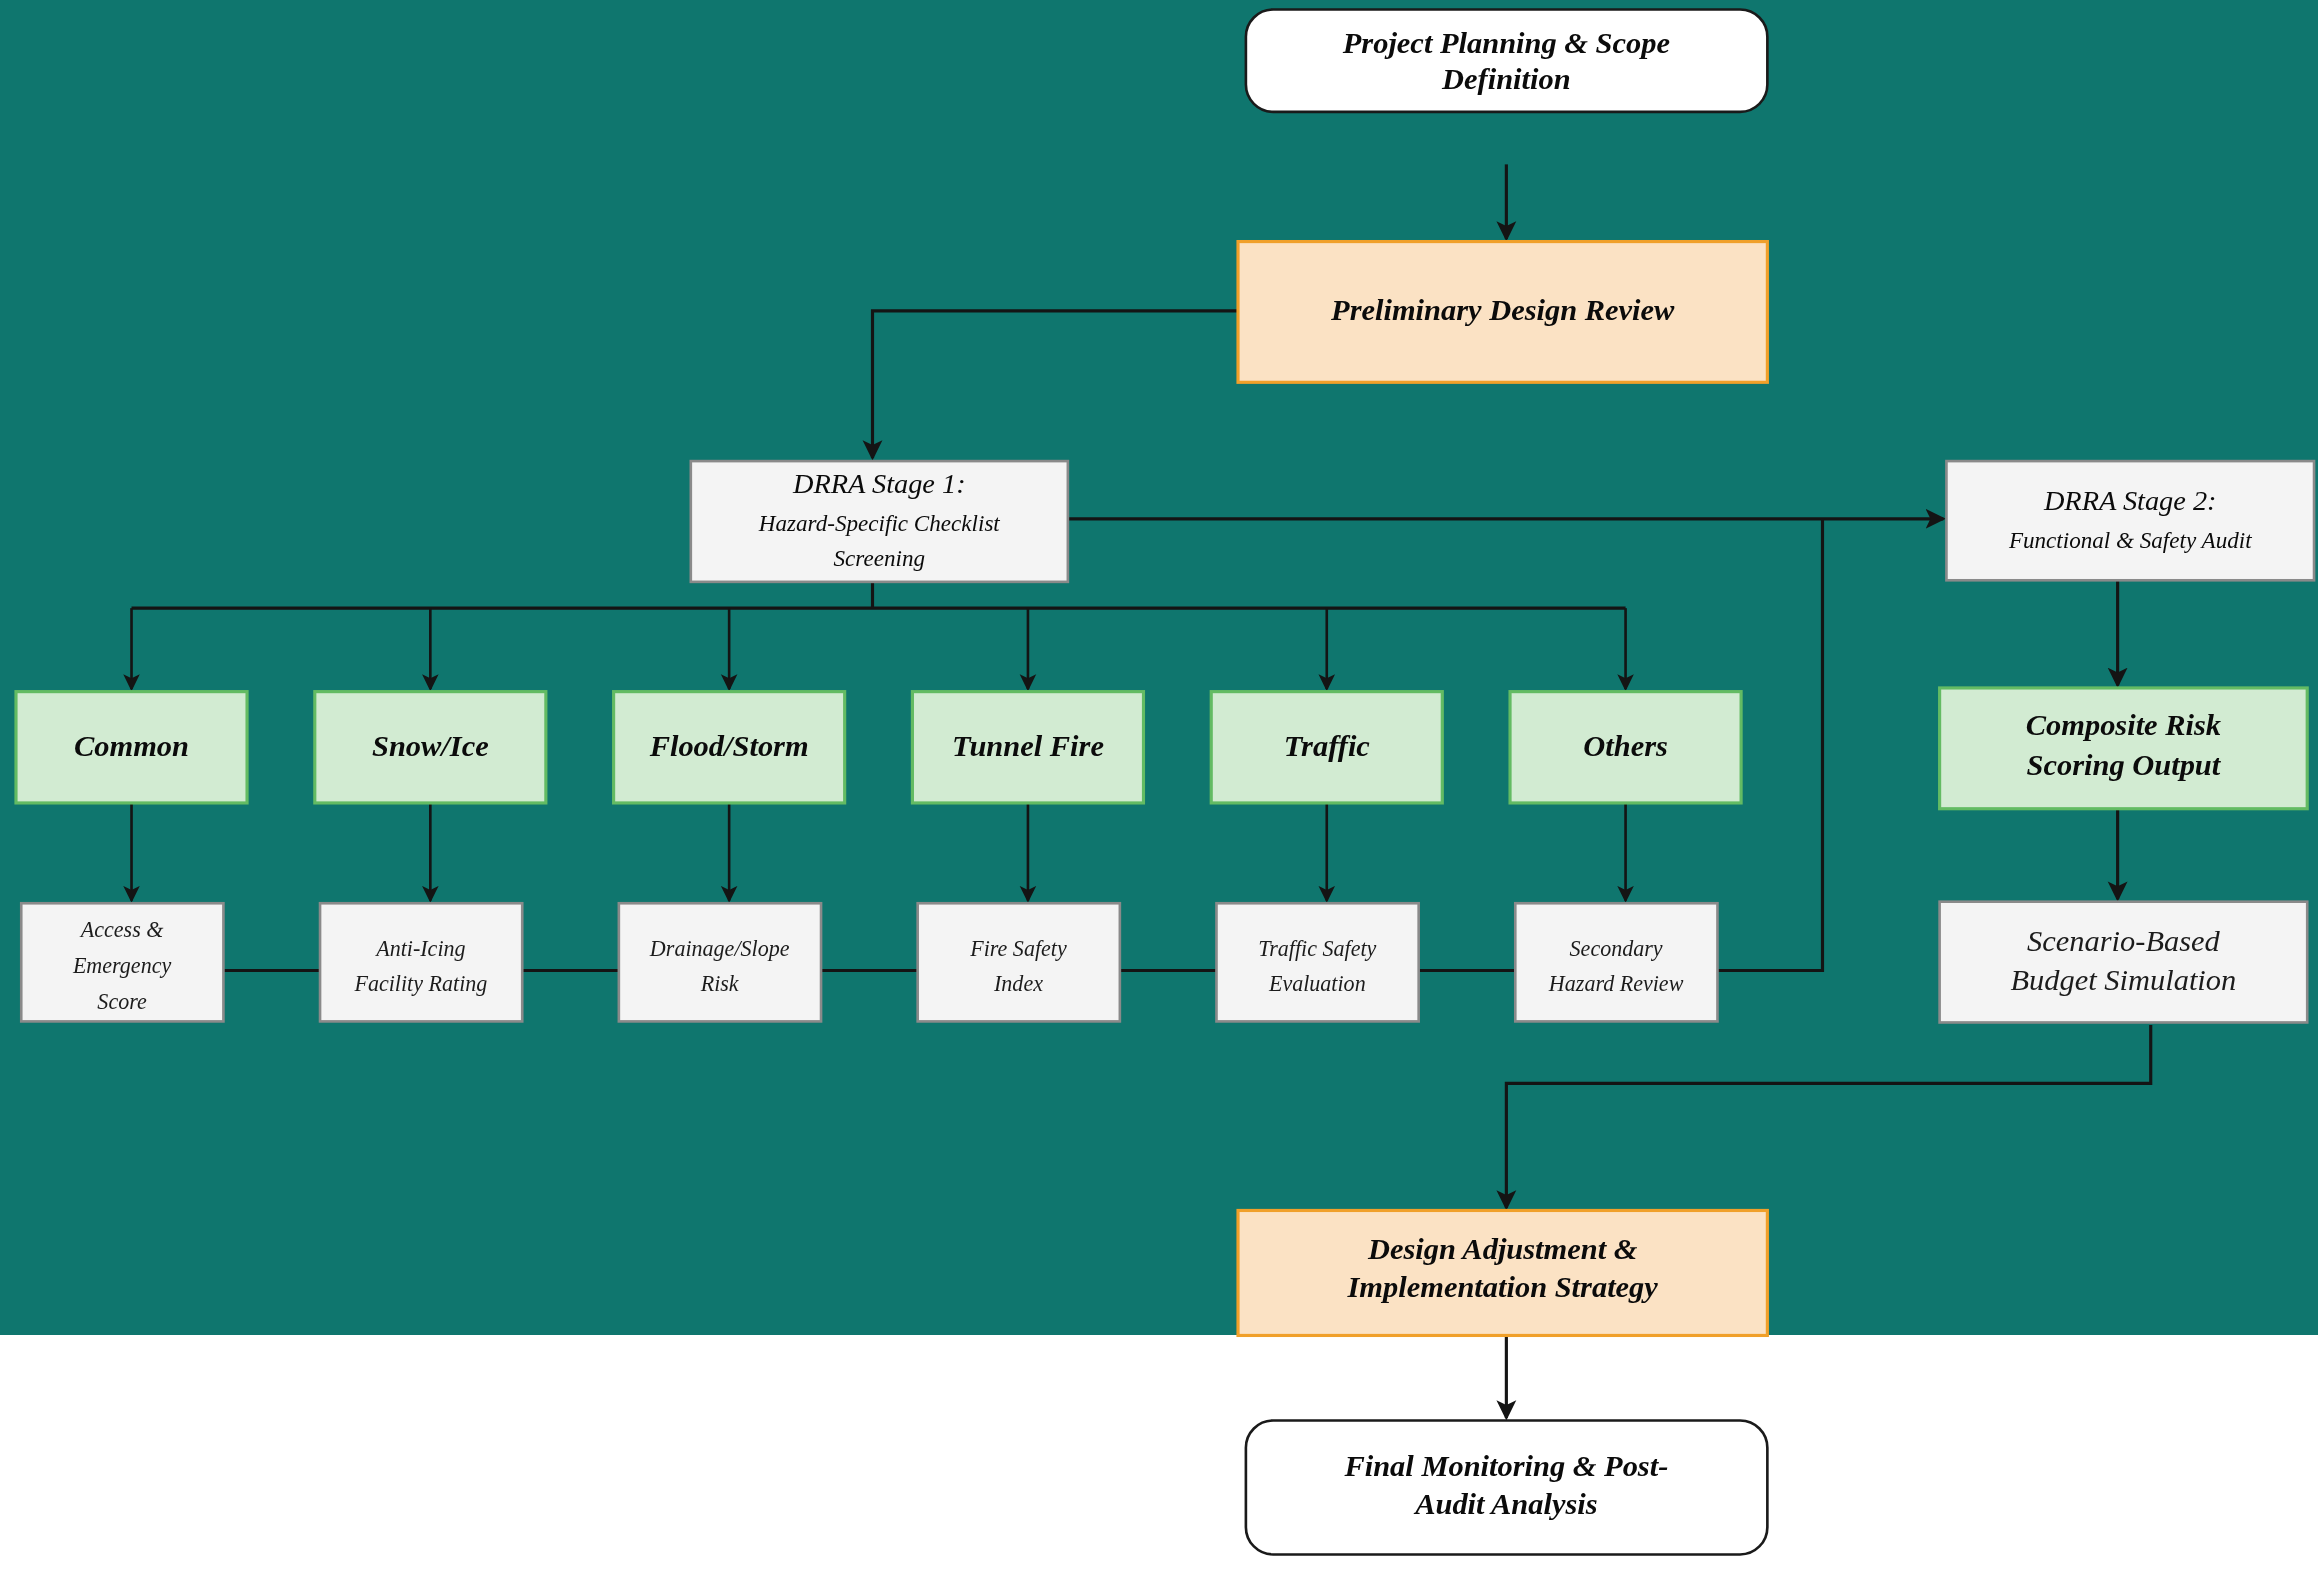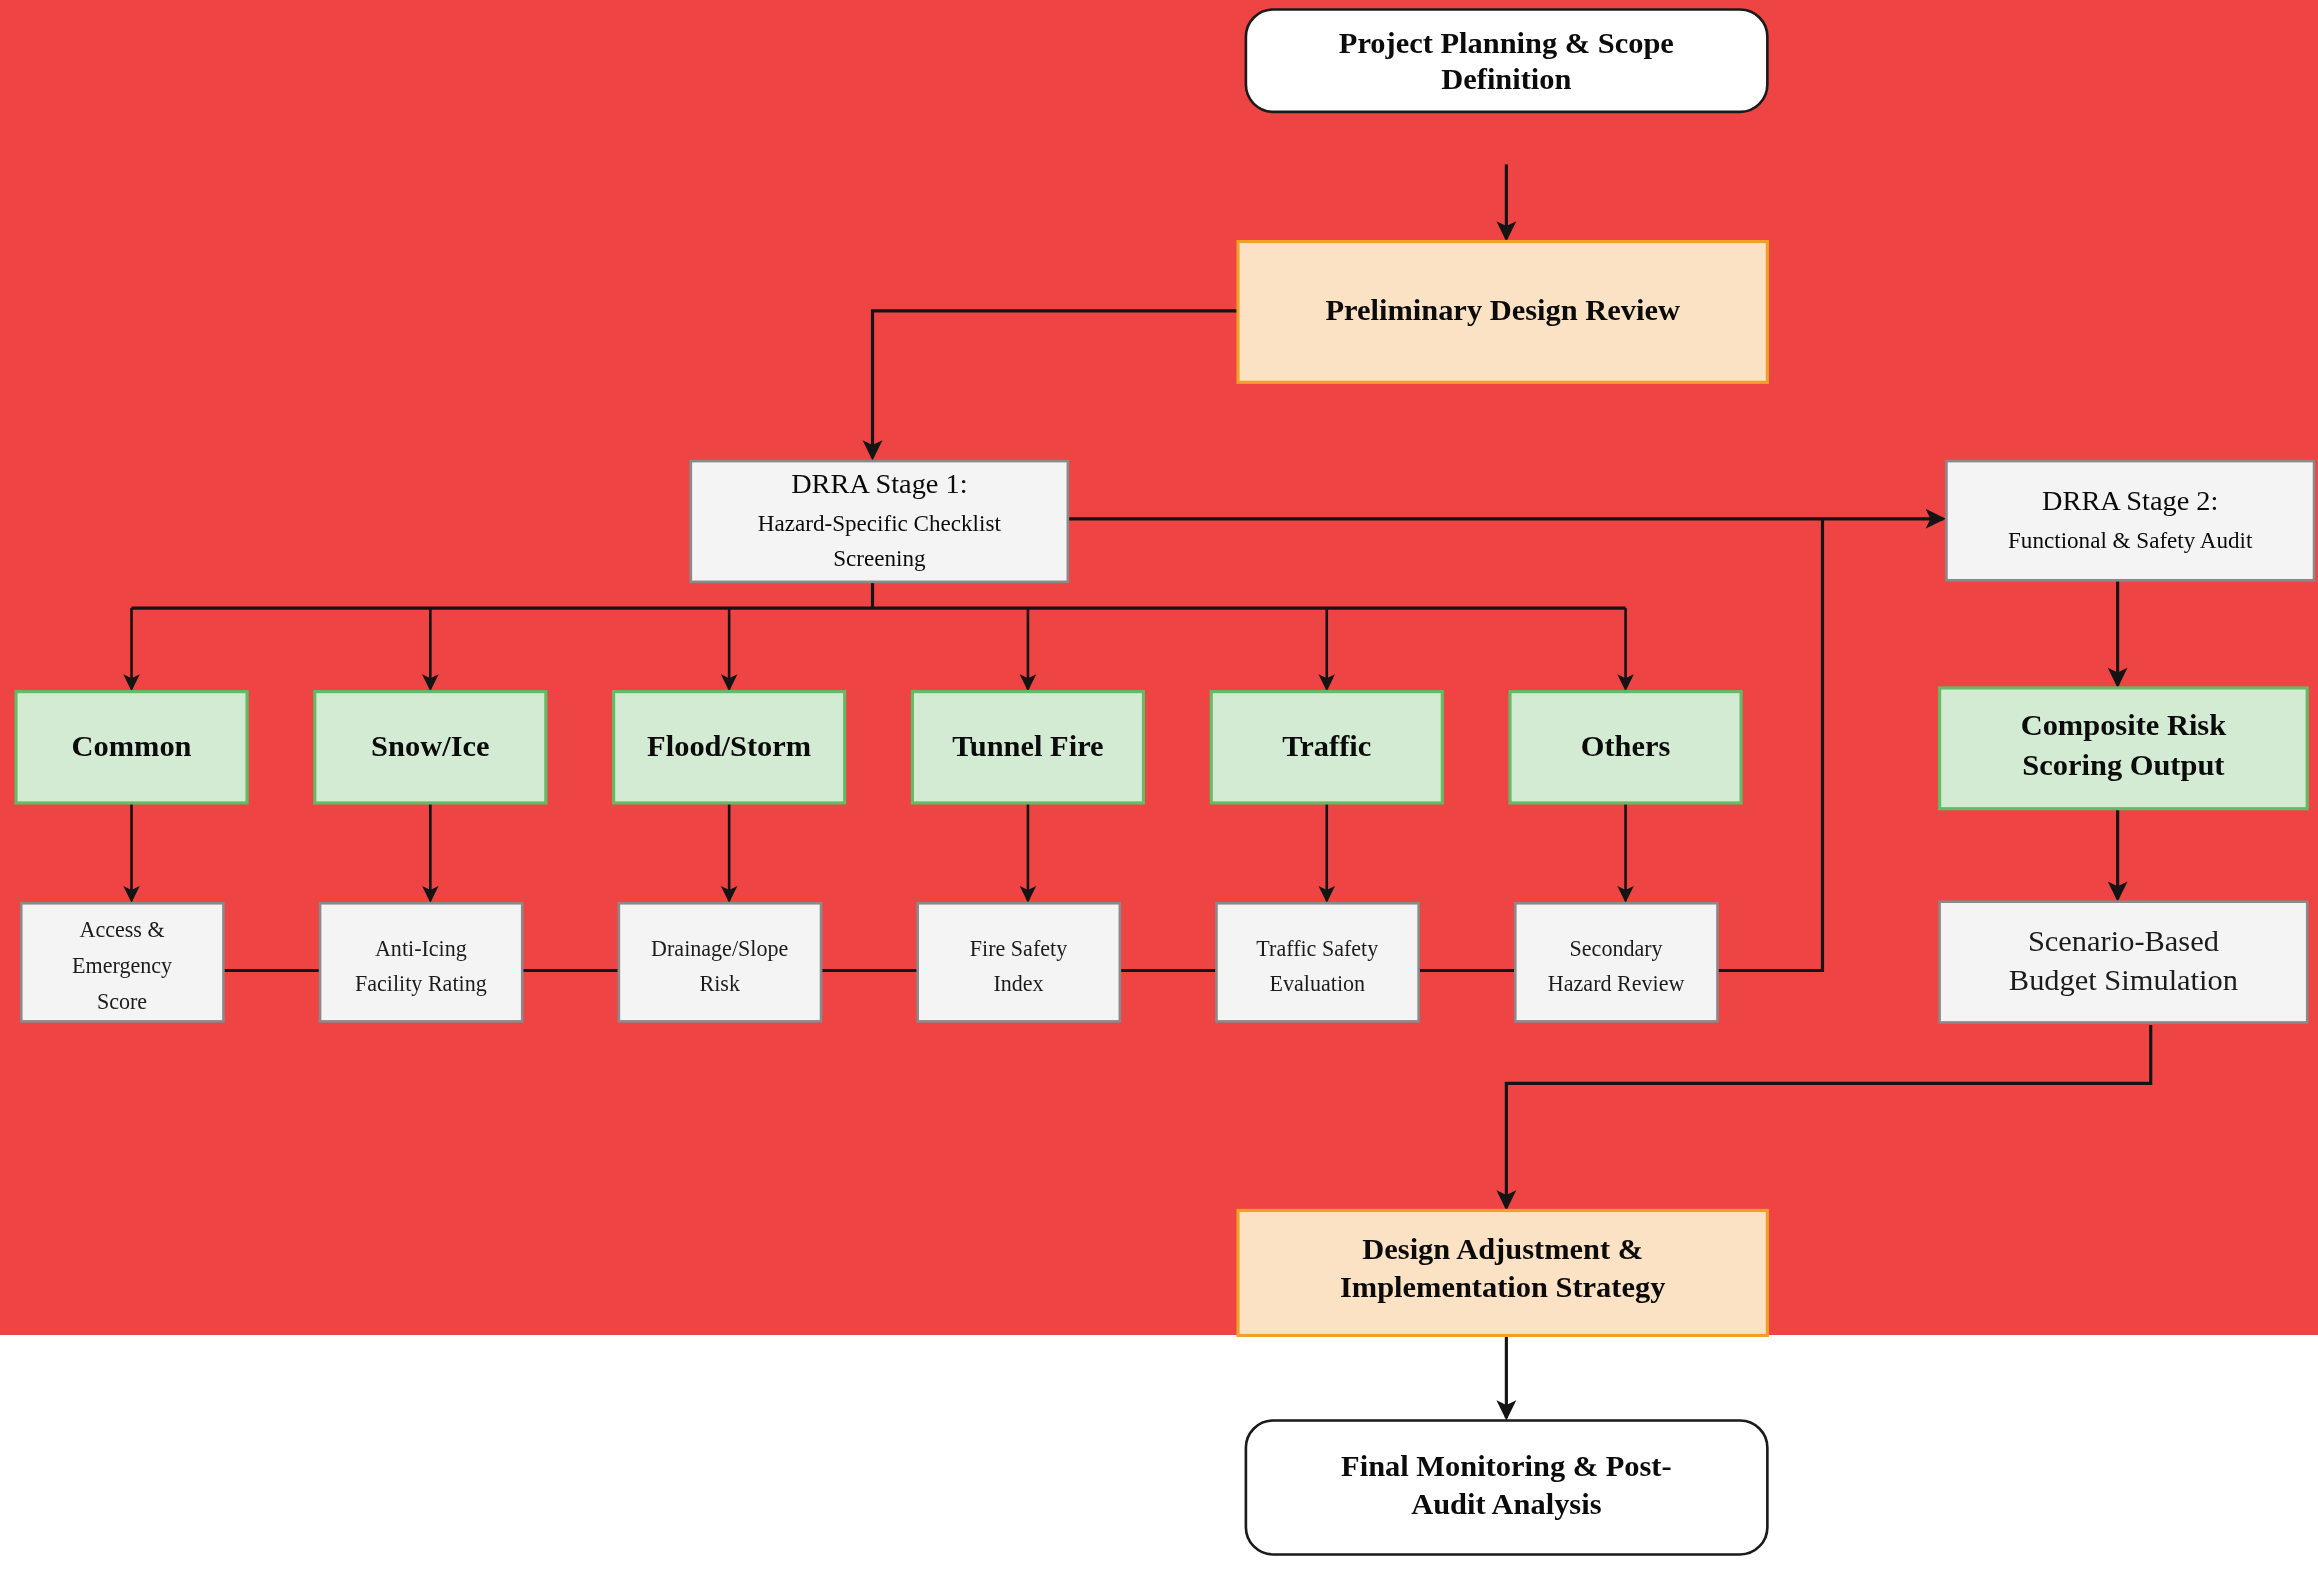--- a/index.html
+++ b/index.html
@@ -10,21 +10,22 @@
   body {
     width: 2319px;
     height: 1587px;
     font-family: "Liberation Serif", "DejaVu Serif", serif;
     overflow: hidden;
   }
   #flow-root {
     position: relative;
     width: 2319px;
     height: 1335px;
-    background: #ef4444;
+    background: #0f766e;
+    font-style: italic;
   }
   svg#flow-svg {
     position: absolute;
     top: 0;
     left: 0;
     width: 2319px;
     height: 1587px;
     display: block;
   }
   .node-label {

